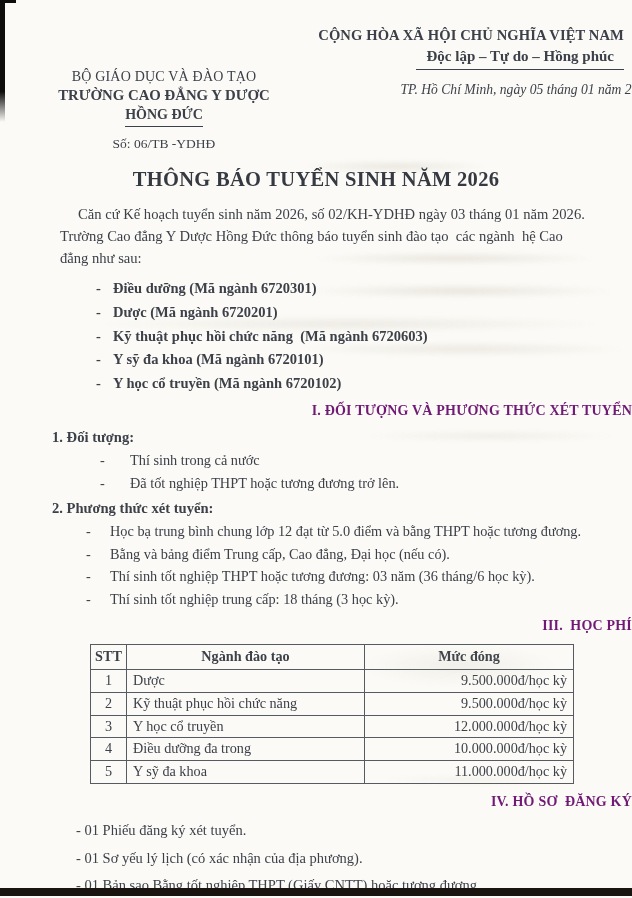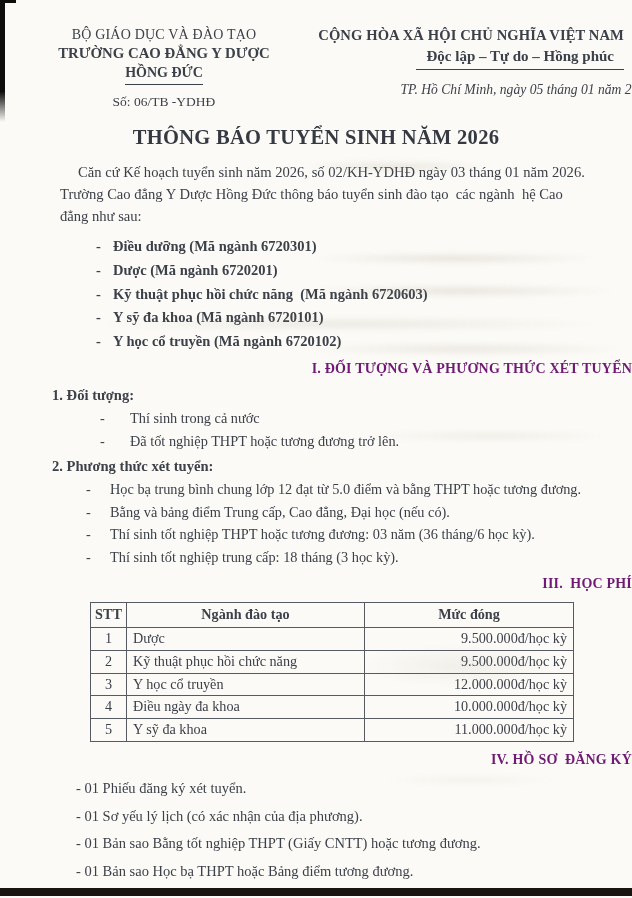--- a/index.html
+++ b/index.html
@@ -16,21 +16,21 @@
   .scan-left{position:absolute;top:0;left:0;width:5px;height:122px;
     background:linear-gradient(180deg,#0e0d0c 75%,rgba(14,13,12,0));}
   .scan-top{position:absolute;top:0;left:0;width:16px;height:3px;background:#0e0d0c;}
   .scan-bottom{position:absolute;bottom:2px;left:0;width:632px;height:8px;background:#1a1410;}
   .smudge{position:absolute;border-radius:50%;
     background:radial-gradient(ellipse,rgba(168,156,134,.38),rgba(168,156,134,0) 70%);
     filter:blur(2px);pointer-events:none;}
   
   .hdr{display:flex;padding:26px 8px 0 50px;}
   .hdr-left{width:228px;text-align:center;}
-  .h-l1{font-size:14px;line-height:1.3;letter-spacing:.2px;}
+  .h-l1{font-size:14px;line-height:1.3;letter-spacing:.2px;margin-top:42px;}
   .h-l2{font-size:14.8px;font-weight:bold;line-height:1.3;}
   .h-l3{font-size:14px;font-weight:bold;line-height:1.3;margin-top:1px;}
   .h-l3 .u{border-bottom:1.6px solid #3c4049;padding-bottom:1px;display:inline-block;}
   .h-num{font-size:13.5px;margin-top:9px;}
   .hdr-right{flex:1;text-align:right;padding-left:14px;}
   .h-r1{font-size:14.6px;font-weight:bold;line-height:1.3;letter-spacing:.1px;}
   .h-r2{font-size:15px;font-weight:bold;line-height:1.3;margin-top:2px;}
   .h-r2 .u2{border-bottom:1.4px solid #3c4049;padding:0 10px 3px;display:inline-block;}
   .h-date{font-size:13.6px;font-style:italic;margin-top:12px;transform:translateX(28px);}
   
@@ -150,21 +150,21 @@
         <td>Kỹ thuật phục hồi chức năng</td>
         <td class="td-muc">9.500.000đ/học kỳ</td>
       </tr>
       <tr>
         <td class="td-stt">3</td>
         <td>Y học cổ truyền</td>
         <td class="td-muc">12.000.000đ/học kỳ</td>
       </tr>
       <tr>
         <td class="td-stt">4</td>
-        <td>Điều ngày đa khoa</td>
+        <td>Điều dưỡng đa trong</td>
         <td class="td-muc">10.000.000đ/học kỳ</td>
       </tr>
       <tr>
         <td class="td-stt">5</td>
         <td>Y sỹ đa khoa</td>
         <td class="td-muc">11.000.000đ/học kỳ</td>
       </tr>
     </tbody>
   </table>
 

